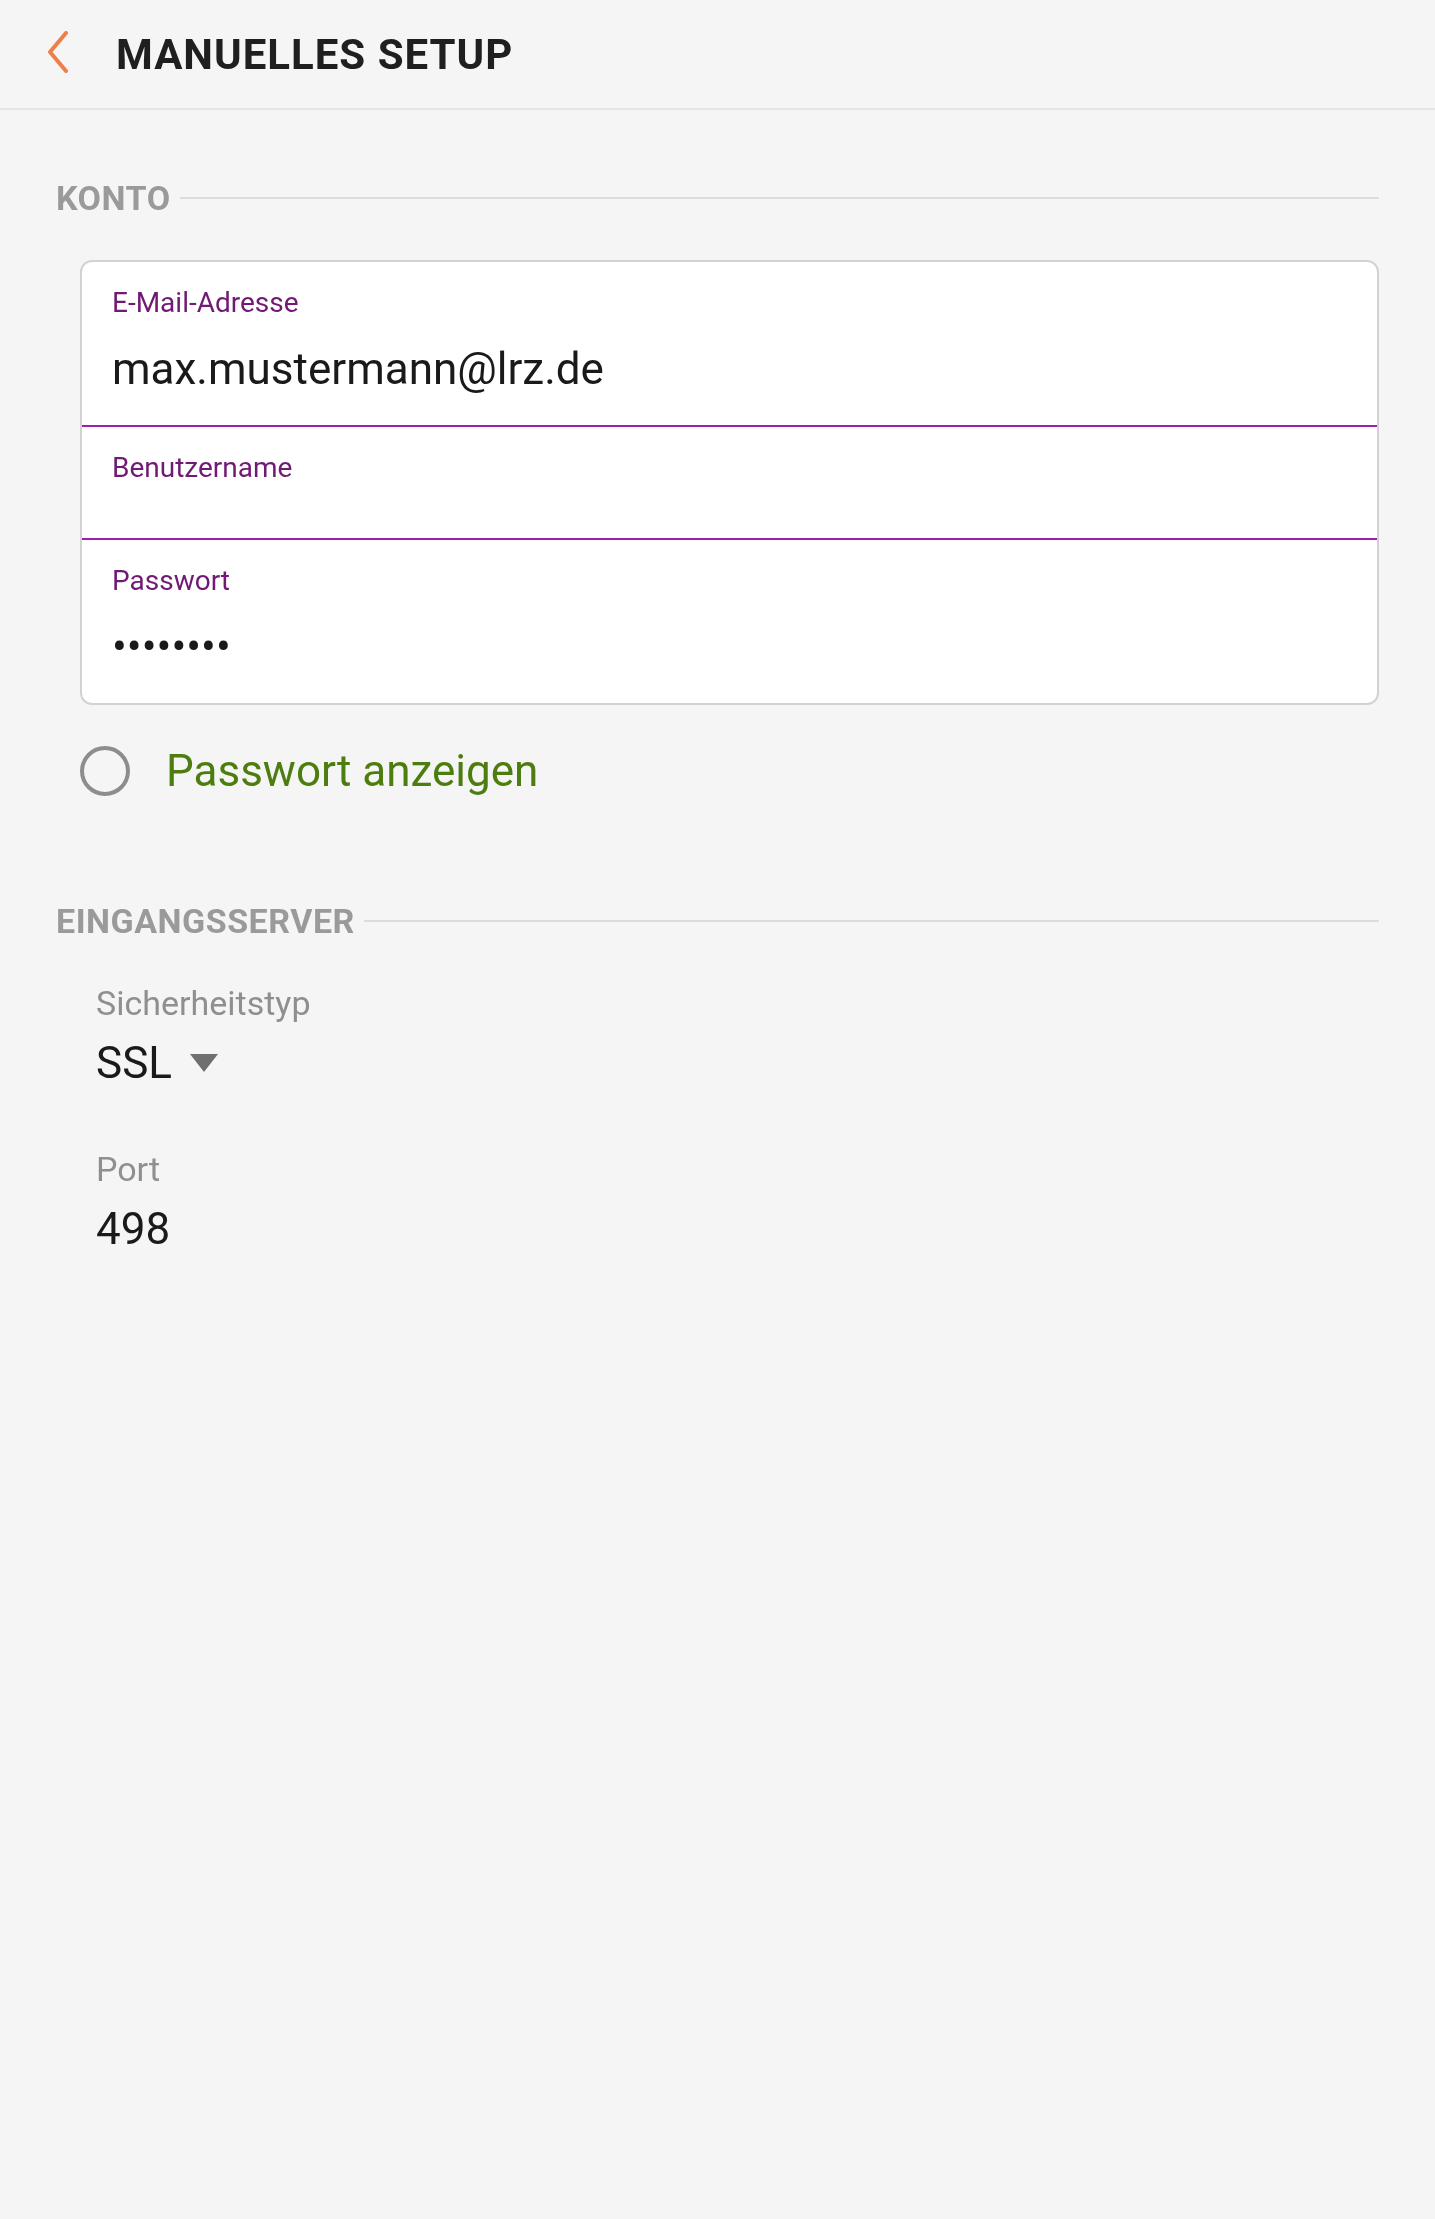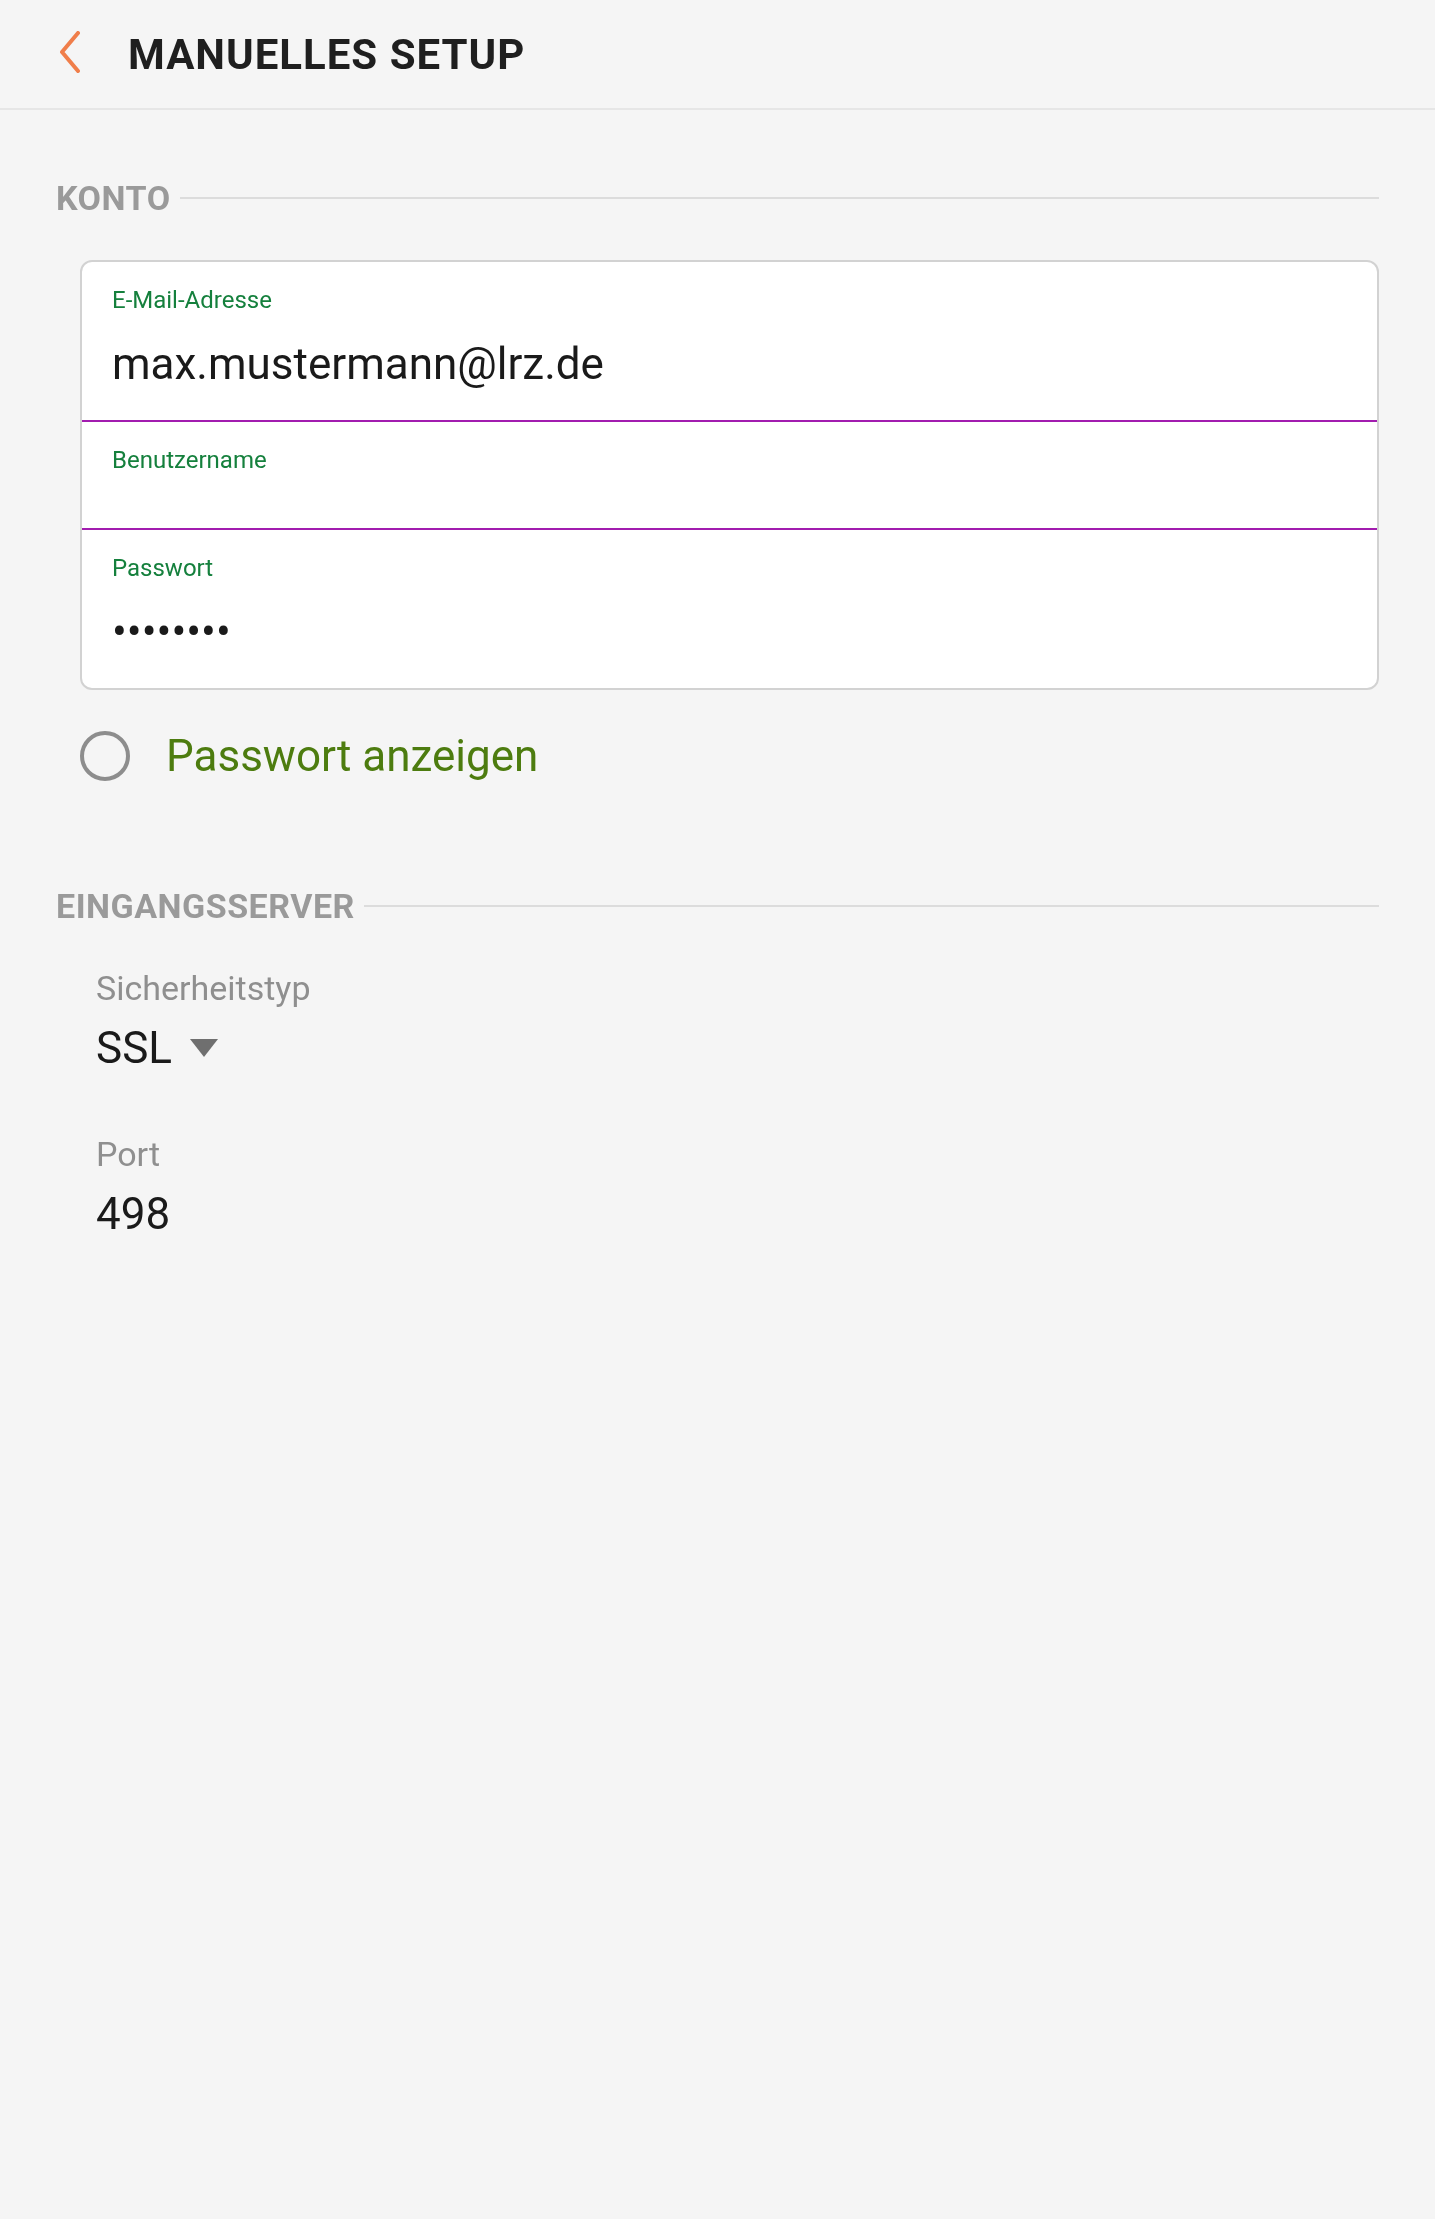--- a/index.html
+++ b/index.html
@@ -6,21 +6,21 @@
     html, body {
       font-family: -apple-system, 'Roboto', 'Helvetica Neue', Arial, sans-serif;
       background: #f5f5f5;
       color: #222;
       width: 1435px;
     }
     .header {
       display: flex;
       align-items: center;
       height: 110px;
-      padding: 0 52px;
+      padding: 0 40px;
       border-bottom: 2px solid #e6e6e6;
       background: #f5f5f5;
     }
     .back {
       width: 36px; height: 36px;
       display: inline-flex; align-items: center; justify-content: center;
       margin-right: 40px;
     }
     .back svg { width: 24px; height: 42px; }
     .title {
@@ -52,22 +52,22 @@
       border: 2px solid #d2d2d2;
       border-radius: 12px;
       background: #fff;
       overflow: hidden;
     }
     .card-row {
       padding: 24px 30px 30px 30px;
     }
     .card-row + .card-row { border-top: 2px solid #a21caf; }
     .field-label {
-      font-size: 24px;
-      color: #15803d;
+      font-size: 28px;
+      color: #701a75;
       margin-bottom: 24px;
     }
     .field-value {
       font-size: 44px;
       color: #1a1a1a;
       font-weight: 400;
     }
     .annot { color: #e53935; font-size: 44px; }
     .show-pw {
       display: flex;

